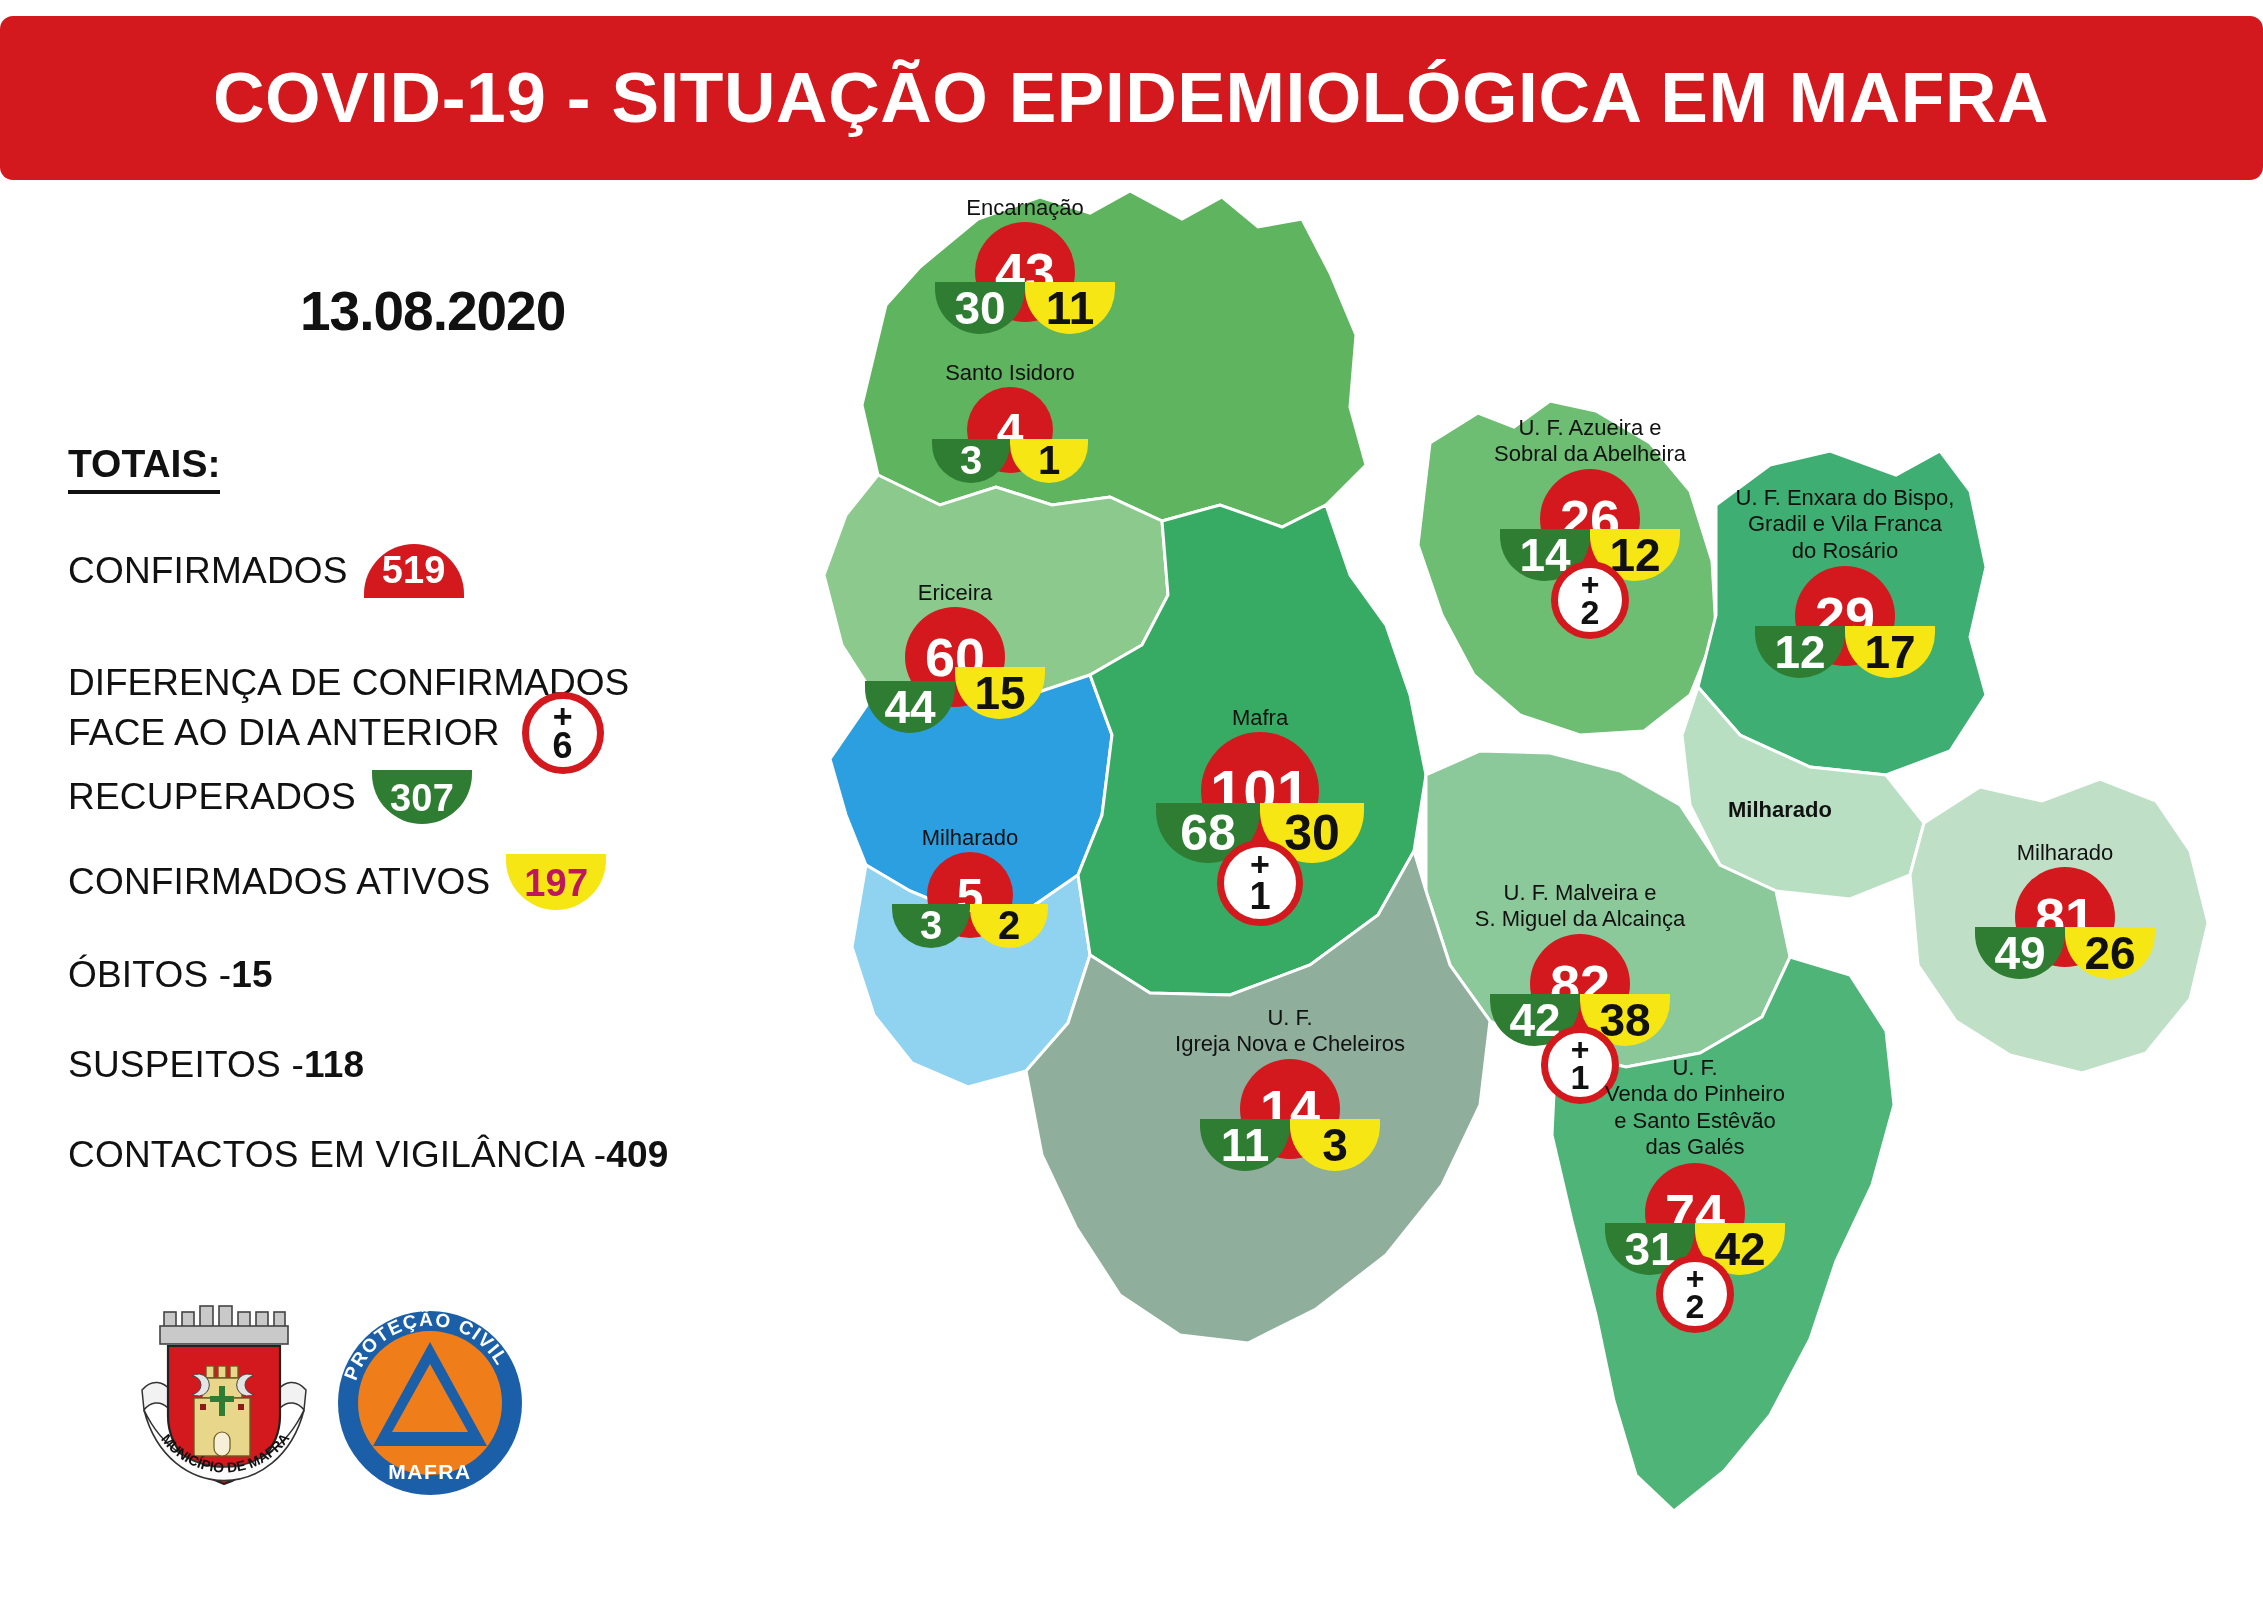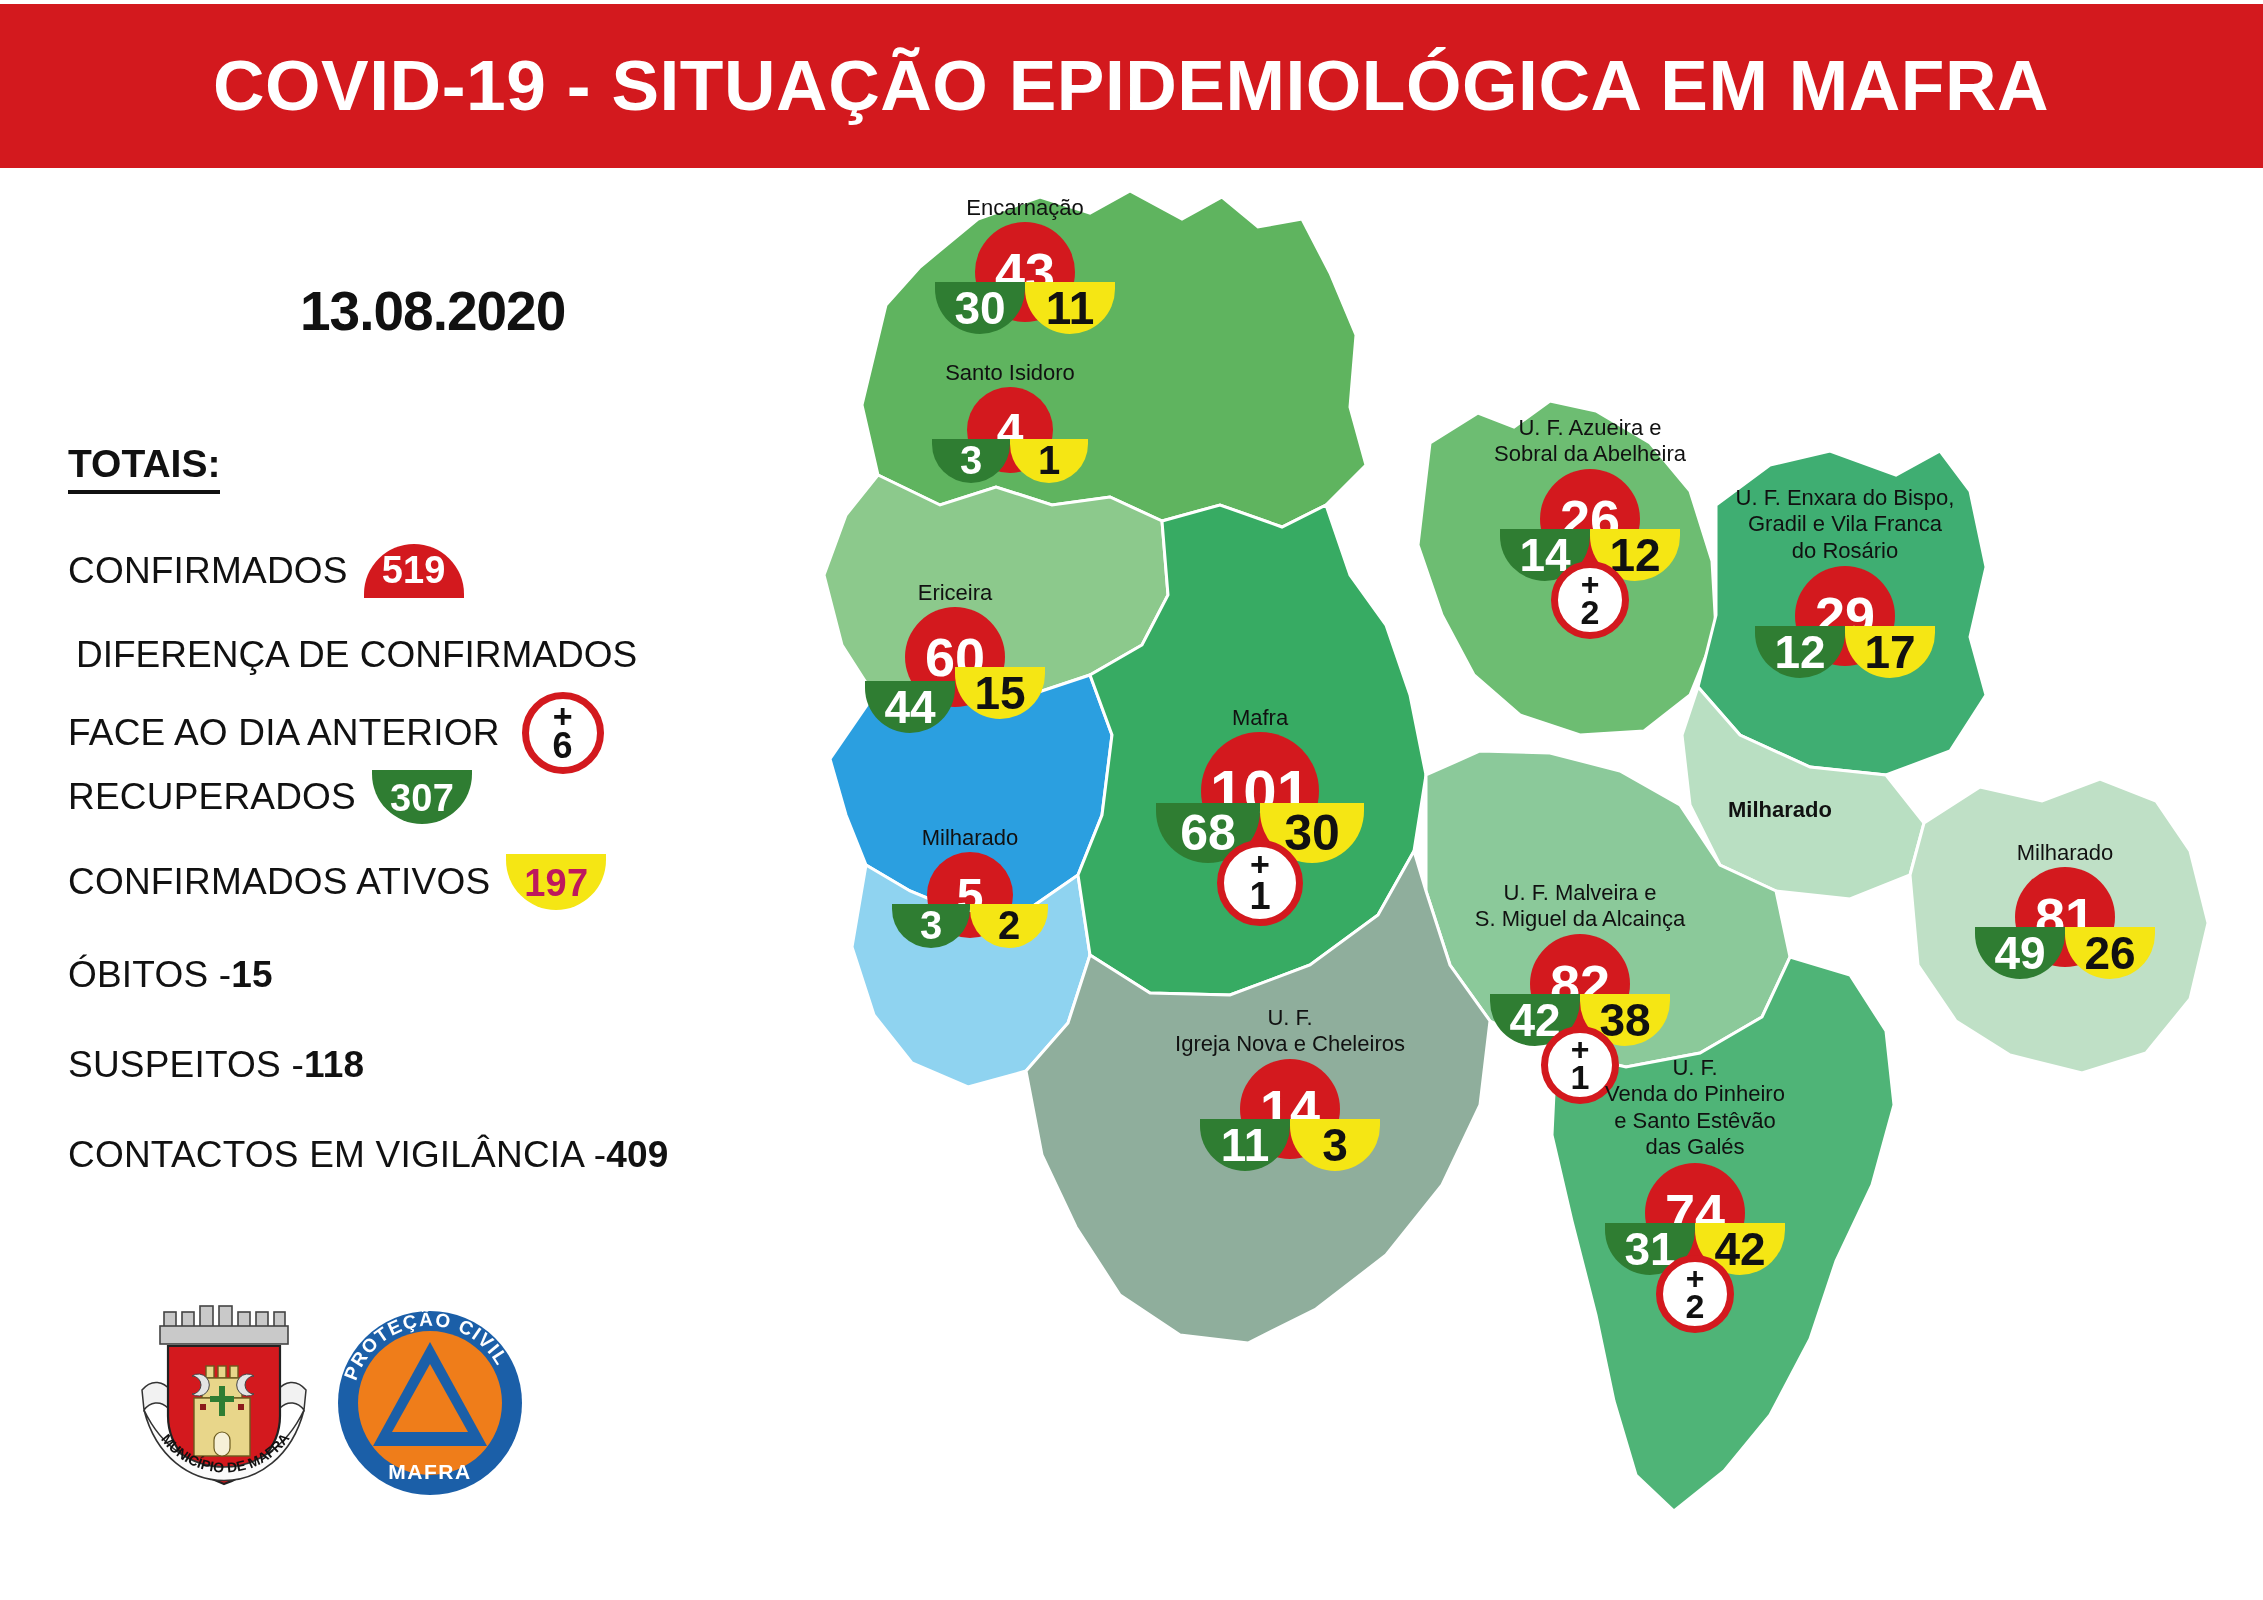--- a/index.html
+++ b/index.html
@@ -6,23 +6,23 @@
   html, body {
     width: 2263px; height: 1600px;
     background: #ffffff;
     font-family: "Liberation Sans", sans-serif;
     overflow: hidden;
   }
   #root { position: relative; width: 2263px; height: 1600px; background:#fff; }
 
   
   .header {
-    position:absolute; left:0; top:4px; width:2263px; height:164px;
+    position:absolute; left:0; top:16px; width:2263px; height:164px;
     background:#d3191e;
-    display:flex; align-items:center; justify-content:center;
+    display:flex; align-items:center; justify-content:center;border-radius:13px;
   }
   .header-title {
     color:#ffffff;
     font-size:70px;
     font-weight:bold;
     letter-spacing:0.5px;
     font-family:"Liberation Sans", sans-serif;
     white-space:nowrap;
     transform: scaleX(1.02);
   }
@@ -130,21 +130,21 @@
 
     <div class="date">13.08.2020</div>
 
     <div class="totais">TOTAIS:</div>
 
     <div class="stat-row" style="top:380px;">
       <span class="stat-label">CONFIRMADOS</span>
       <span class="badge badge-dome badge-red badge-confirmados">519</span>
     </div>
 
-    <div class="two-line" style="top:468px;margin-left:8px;">DIFERENÇA DE CONFIRMADOS</div>
+    <div class="two-line" style="top:496px;">DIFERENÇA DE CONFIRMADOS</div>
     <div class="stat-row" style="top:528px;">
       <span class="stat-label">FACE AO DIA ANTERIOR</span>
       <span class="circle-diff">
         <span class="sgn">+</span>
         <span class="val">6</span>
       </span>
     </div>
 
     <div class="stat-row" style="top:606px;">
       <span class="stat-label">RECUPERADOS</span>

